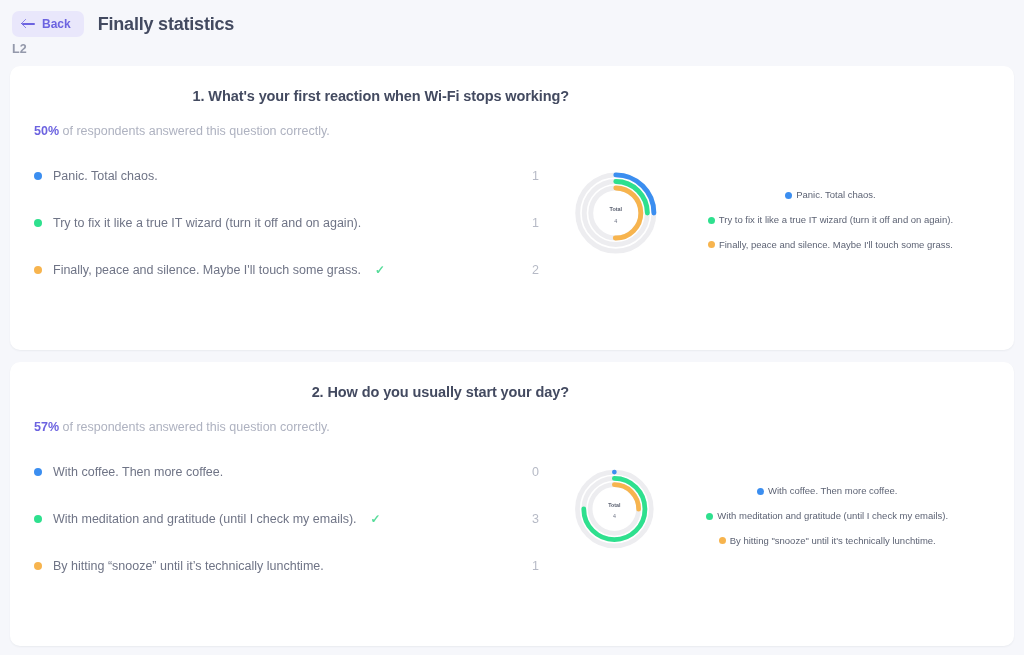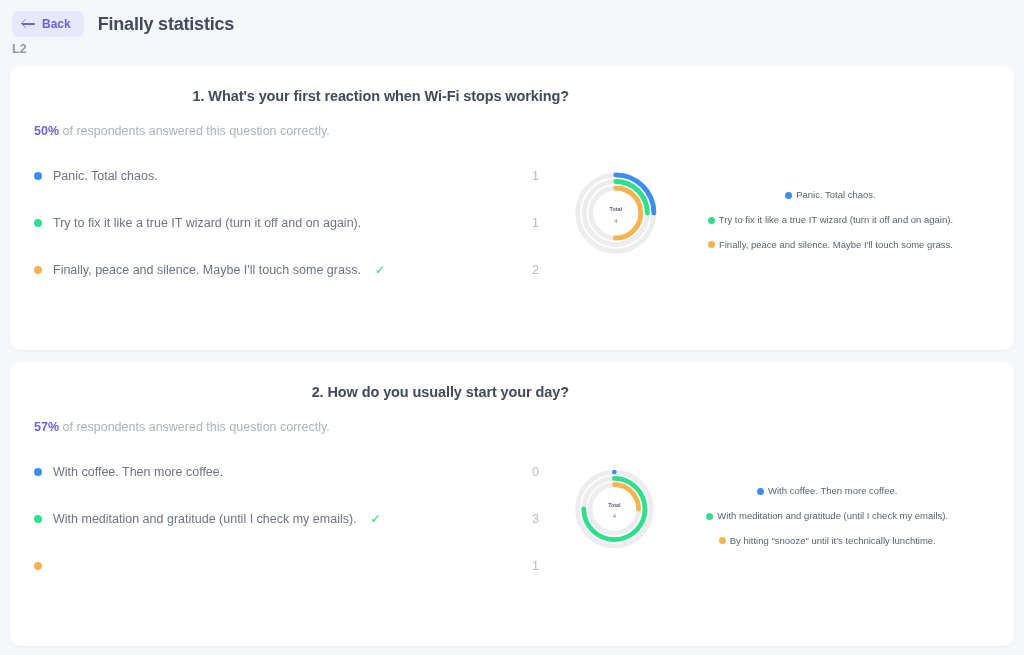--- a/index.html
+++ b/index.html
@@ -259,20 +259,21 @@
           <span class="answer-count">0</span>
         </div>
         <div class="answer-row">
           <span class="answer-dot" style="background: rgb(46, 224, 142);"></span>
           <span class="answer-text">With meditation and gratitude (until I check my emails).</span>
           <span class="answer-check">✓</span>
           <span class="answer-count">3</span>
         </div>
         <div class="answer-row">
           <span class="answer-dot" style="background: rgb(247, 180, 78);"></span>
+          <span class="answer-text">By hitting “snooze” until it’s technically lunchtime.</span>
           <span class="answer-count">1</span>
         </div>
       </div>
       <div class="card-right">
         <svg class="radial-chart" viewBox="0 0 172 172">
           <circle cx="86" cy="86" r="70" fill="none" stroke="#ededf0" stroke-width="9"></circle>
           <circle cx="86" cy="86" r="70" fill="none" stroke="#3b8ef0" stroke-width="9" stroke-linecap="round" stroke-dasharray="0.01 439.822971502571" transform="rotate(-90 86 86)"></circle>
           <circle cx="86" cy="86" r="58" fill="none" stroke="#ededf0" stroke-width="9"></circle>
           <circle cx="86" cy="86" r="58" fill="none" stroke="#2ee08e" stroke-width="9" stroke-linecap="round" stroke-dasharray="273.318560862312 364.424747816416" transform="rotate(-90 86 86)"></circle>
           <circle cx="86" cy="86" r="46" fill="none" stroke="#ededf0" stroke-width="9"></circle>

